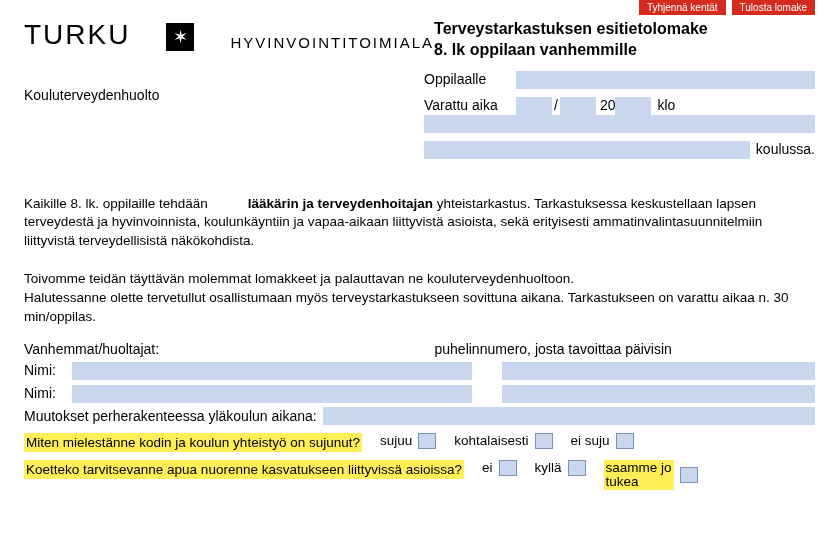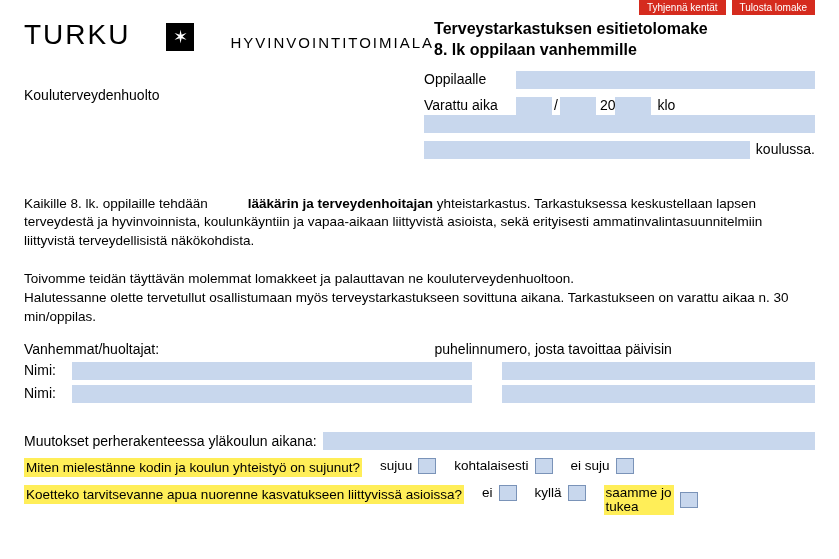--- a/index.html
+++ b/index.html
@@ -73,21 +73,21 @@
     display: flex;
     margin-top: 14px;
     font-size: 14px;
   }
   .two-col .col { flex: 1; }
   .name-row { display: flex; align-items: flex-start; margin-top: 5px; font-size: 14px; }
   .name-row .lbl { width: 48px; }
   .name-row .f1 { flex: 0 0 400px; }
   .name-row .gap { flex: 0 0 30px; }
   .name-row .f2 { flex: 1; }
-  .muutokset { display:flex; align-items:center; margin-top: 29px; font-size:14px;justify-content:center; }
+  .muutokset { display:flex; align-items:center; margin-top: 4px; font-size:14px;justify-content:center; }
   .hl {
     background: #ffee58;
     padding: 2px 2px;
     font-size: 13.5px;
     display: inline-block;
   }
   .q-row { display:flex; align-items:flex-start; margin-top: 8px; gap:18px; font-size:13.5px; flex-wrap: nowrap;}
   .chk {
     width: 18px; height: 16px;
     background: #c8d7ed;

